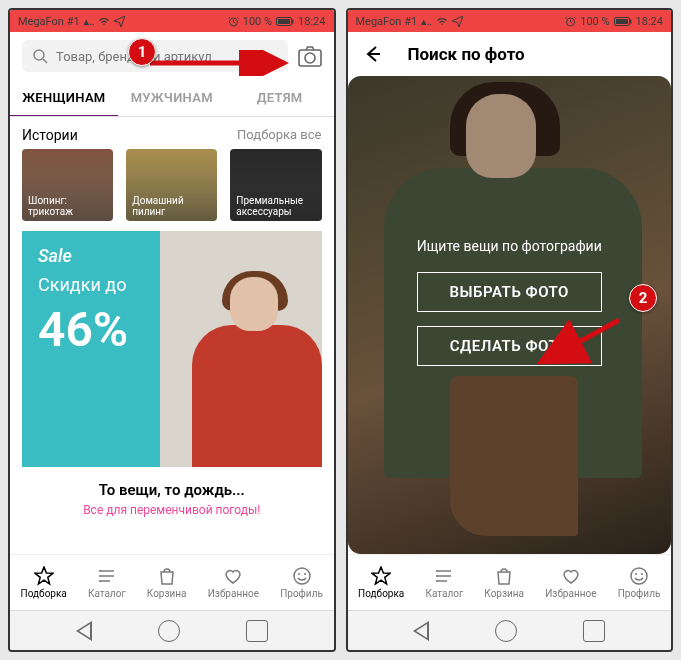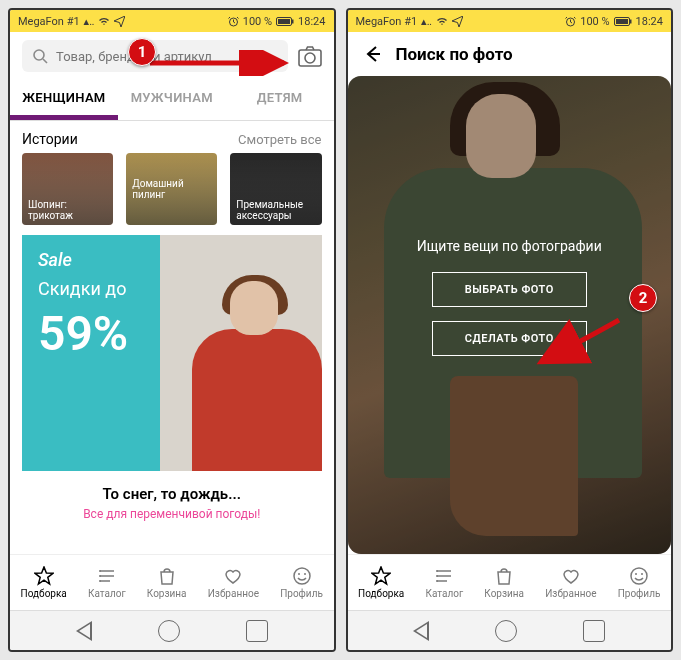--- a/index.html
+++ b/index.html
@@ -1,32 +1,32 @@
 <!DOCTYPE html>
 <html><head>
 <meta charset="utf-8">
 <style>
   * { margin: 0; padding: 0; box-sizing: border-box; font-family: -apple-system, BlinkMacSystemFont, "Segoe UI", Roboto, Arial, sans-serif; }
   body { background: #e8e8e8; display: flex; gap: 10px; padding: 8px; }
   .phone { width: 330px; height: 644px; background: #fff; border: 2px solid #333; border-radius: 4px; display: flex; flex-direction: column; overflow: hidden; position: relative; }
-  .statusbar { height: 22px; background: #fde047; color: #3a3a3a; display: flex; align-items: center; justify-content: space-between; padding: 0 8px; font-size: 11px; }
+  .statusbar { height: 22px; background: #ef4444; color: #3a3a3a; display: flex; align-items: center; justify-content: space-between; padding: 0 8px; font-size: 11px; }
   .status-left, .status-right { display: flex; align-items: center; gap: 4px; }
   .searchbar { display: flex; align-items: center; gap: 10px; padding: 8px 12px; }
   .search-input-wrap { flex: 1; display: flex; align-items: center; background: #f2f2f2; border-radius: 6px; padding: 8px 10px; gap: 8px; }
   .search-input { border: none; background: transparent; outline: none; flex: 1; color: #8a8a8a; font-size: 13px; }
   .tabs { display: flex; justify-content: space-around; border-bottom: 1px solid #ddd; }
   .tab { flex: 1; text-align: center; padding: 10px 0; font-size: 13px; font-weight: 600; color: #9e9e9e; letter-spacing: .3px; }
-  .tab.active { color: #000; border-bottom: 5px solid #701a75; }
-  .section-header { display: flex; justify-content: space-between; align-items: flex-end; padding: 10px 12px 6px; font-size: 14px; }
+  .tab.active { color: #000; border-bottom: 1px solid #701a75; }
+  .section-header { display: flex; justify-content: space-between; align-items: flex-start; padding: 10px 12px 6px; font-size: 14px; }
   .stories { display: flex; gap: 13px; padding: 0 12px 10px; overflow: hidden; }
   .story { width: 102px; height: 72px; border-radius: 4px; position: relative; color: #fff; font-size: 10px; display: flex; align-items: flex-end; padding: 4px 6px; overflow: hidden; }
   .story::before { content: ""; position: absolute; inset: 0; background: linear-gradient(to top, rgba(0,0,0,.55), rgba(0,0,0,.08)); }
   .story span { position: relative; z-index: 1; }
   .story1 { background: linear-gradient(180deg,#8a5a44,#c9a58b); }
-  .story2 { background: linear-gradient(180deg,#b89a54,#ddc988); align-items: center; }
+  .story2 { background: linear-gradient(180deg,#b89a54,#ddc988); }
   .story3 { background: linear-gradient(180deg,#2a2a2a,#5a5a5a); }
   .sale-banner { margin: 0 12px; height: 236px; background: linear-gradient(90deg,#3abdc2 0%, #3abdc2 46%, #d9d4cc 46%, #d9d4cc 100%); position: relative; color: #fff; padding: 14px 16px; overflow: hidden; }
   .sale-banner h3 { font-size: 18px; font-weight: 500; font-style: italic; }
   .sale-sub { font-size: 18px; margin-top: 8px; }
   .sale-num { font-size: 48px; font-weight: 600; margin-top: 6px; }
   .sale-fig { position: absolute; right: 0; bottom: 0; width: 160px; height: 200px; }
   .sale-fig .head { position:absolute; top:10px; left:68px; width:48px; height:54px; background:#e1c2a8; border-radius:22px 22px 20px 20px; }
   .sale-fig .hair { position:absolute; top:4px; left:60px; width:66px; height:40px; background:#6a3d22; border-radius:30px 30px 10px 10px; }
   .sale-fig .jacket { position:absolute; top:58px; left:30px; width:130px; height:150px; background:#c13a2b; border-radius:40px 40px 8px 8px; }
   .promo-text { text-align: center; padding: 14px 12px 6px; }
@@ -36,30 +36,30 @@
   .nav-item { display: flex; flex-direction: column; align-items: center; gap: 2px; color: #7a7a7a; font-size: 10px; }
   .nav-item.active { color: #000; }
   .sysnav { height: 40px; background: #f3f3f3; display: flex; justify-content: space-evenly; align-items: center; border-top: 1px solid #ddd; }
   .sysbtn { width: 22px; height: 22px; border: 1.5px solid #6a6a6a; display:flex; align-items:center; justify-content:center; }
   .sysbtn.tri { border: none; width: 0; height: 0; border-top: 10px solid transparent; border-bottom: 10px solid transparent; border-right: 16px solid #6a6a6a; position: relative; }
   .sysbtn.tri::after { content:""; position:absolute; left:3px; top:-7px; width:0; height:0; border-top:7px solid transparent; border-bottom:7px solid transparent; border-right:11px solid #f3f3f3; }
   .sysbtn.circle { border-radius: 50%; }
   .sysbtn.square { border-radius: 3px; }
 
   
-  .photo-header { display: flex; align-items: flex-start; gap: 14px; padding: 12px 14px; }
+  .photo-header { display: flex; align-items: flex-start; gap: 26px; padding: 12px 14px; }
   .photo-header h2 { font-size: 17px; font-weight: 700; }
   .photo-body { position: relative; flex: 1; background: linear-gradient(160deg,#4b4736 0%,#6a5c3f 30%, #8a6a4d 55%, #5a4533 80%, #30281d 100%); display: flex; flex-direction: column; align-items: center; color: #fff; overflow:hidden;border-radius:13px; }
   .photo-model-face { position:absolute; top:18px; left:118px; width:70px; height:84px; background:#d8b79b; border-radius:32px 32px 26px 26px; }
   .photo-model-hair { position:absolute; top:6px; left:102px; width:110px; height:74px; background:#2d1c12; border-radius:44px 44px 10px 10px; }
   .photo-model-coat { position:absolute; top:92px; left:36px; width:258px; height:310px; background:#4a5a42; border-radius:60px 60px 6px 6px; }
   .photo-model-skirt { position:absolute; top:300px; left:102px; width:128px; height:160px; background:#7a5438; border-radius:8px 8px 4px 36px; }
   .photo-body::after{content:"";position:absolute;inset:0;background:rgba(20,18,14,.28);}
   .photo-text { position: relative; z-index: 2; margin-top: 162px; font-size: 14px; }
-  .photo-btn { position: relative; z-index: 2; margin-top: 18px; border: 1.5px solid #fff; padding: 10px 32px; font-size: 11px; font-weight: 600; letter-spacing: .5px; background: transparent; color: #fff; }
+  .photo-btn { position: relative; z-index: 2; margin-top: 18px; border: 1.5px solid #fff; padding: 10px 32px; font-size: 15px; font-weight: 600; letter-spacing: .5px; background: transparent; color: #fff; }
   .photo-btn + .photo-btn { margin-top: 14px; }
 
   .callout { position: absolute; width: 28px; height: 28px; background: #d30d12; border-radius: 50%; color: #fff; font-weight: 700; display: flex; align-items: center; justify-content: center; font-size: 15px; border: 1.5px solid #fff; box-shadow: 0 1px 3px rgba(0,0,0,.4); z-index: 10; }
   .arrow { position: absolute; z-index: 9; }
   .arrow1 { left:136px; top:40px; width:150px; height:26px; }
   .arrow2 { right:44px; top:308px; width:100px; height:50px; }
   svg { display: block; }
 </style>
 </head>
 <body>
@@ -130,47 +130,47 @@
   </div>
 
   <div class="tabs">
     <div class="tab active">ЖЕНЩИНАМ</div>
     <div class="tab">МУЖЧИНАМ</div>
     <div class="tab">ДЕТЯМ</div>
   </div>
 
   <div class="section-header">
     <span>Истории</span>
-    <span style="color:#8a8a8a;font-size:13px;">Смотреть все</span>
+    <span style="color:#8a8a8a;font-size:13px;">Подборка все</span>
   </div>
   <div class="stories">
     <div class="story story1">
         <span>Шопинг: трикотаж</span>
       </div>
     <div class="story story2">
         <span>Домашний пилинг</span>
       </div>
     <div class="story story3">
         <span>Премиальные аксессуары</span>
       </div>
   </div>
 
   <div class="sale-banner">
     <h3>Sale</h3>
     <div class="sale-sub">Скидки до</div>
-    <div class="sale-num">59%</div>
+    <div class="sale-num">46%</div>
     <div class="sale-fig">
       <div class="jacket"></div>
         <div class="hair"></div>
         <div class="head"></div>
     </div>
   </div>
 
   <div class="promo-text">
-    <h4>То снег, то дождь...</h4>
+    <h4>То вещи, то дождь...</h4>
     <p>Все для переменчивой погоды!</p>
   </div>
 
   <div class="navbar">
     <div class="nav-item active">
       <svg width="20" height="20" viewBox="0 0 20 20">
           <path d="M10 1 L12.4 7 L19 7.3 L13.8 11.4 L15.6 18 L10 14.2 L4.4 18 L6.2 11.4 L1 7.3 L7.6 7 Z" fill="none" stroke="#000" stroke-width="1.5"></path>
         </svg>
       <span>Подборка</span>
     </div>

